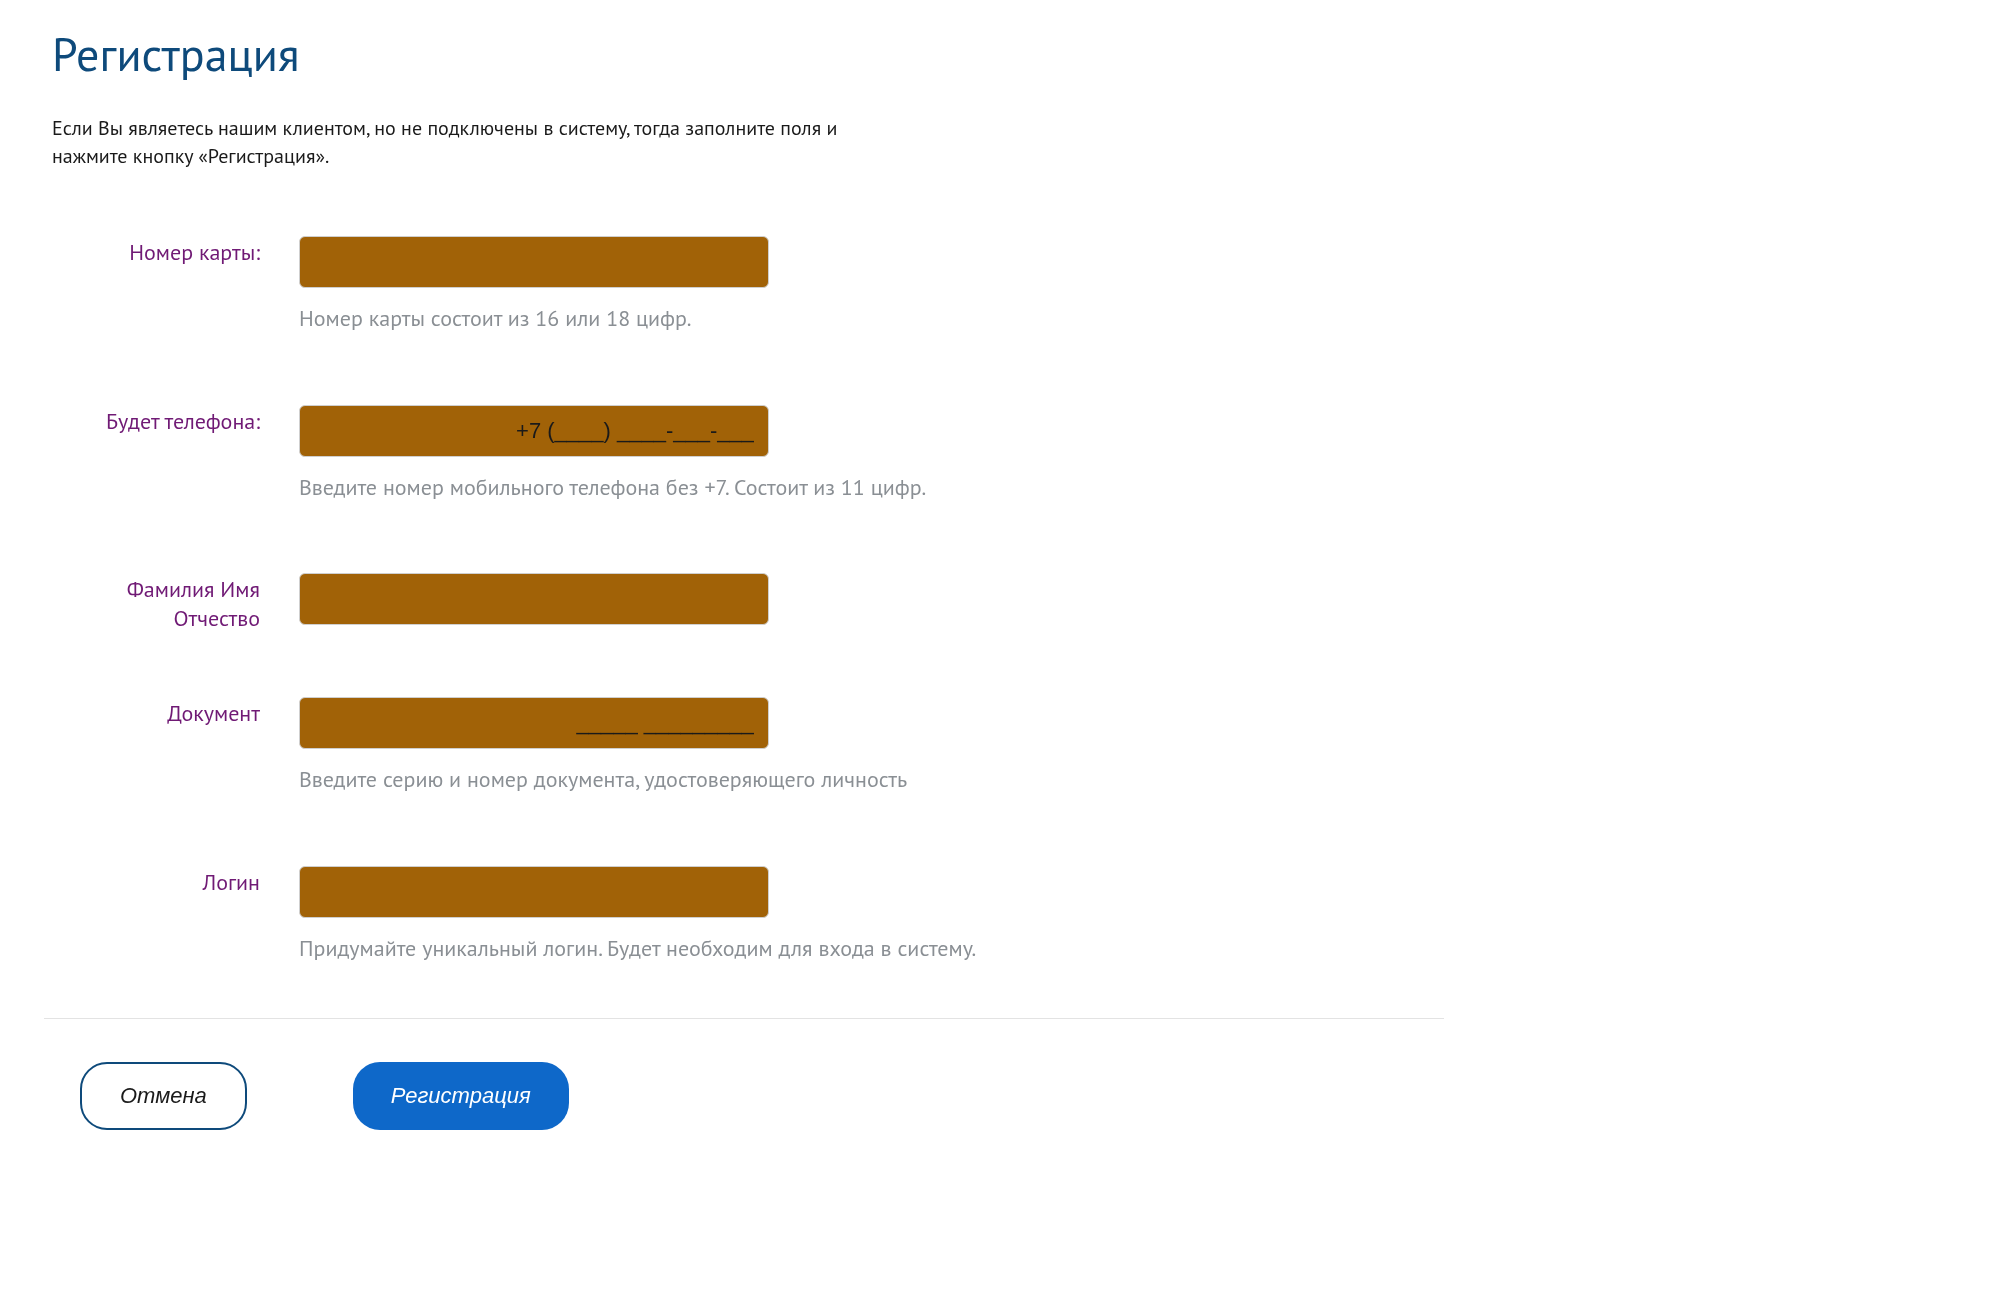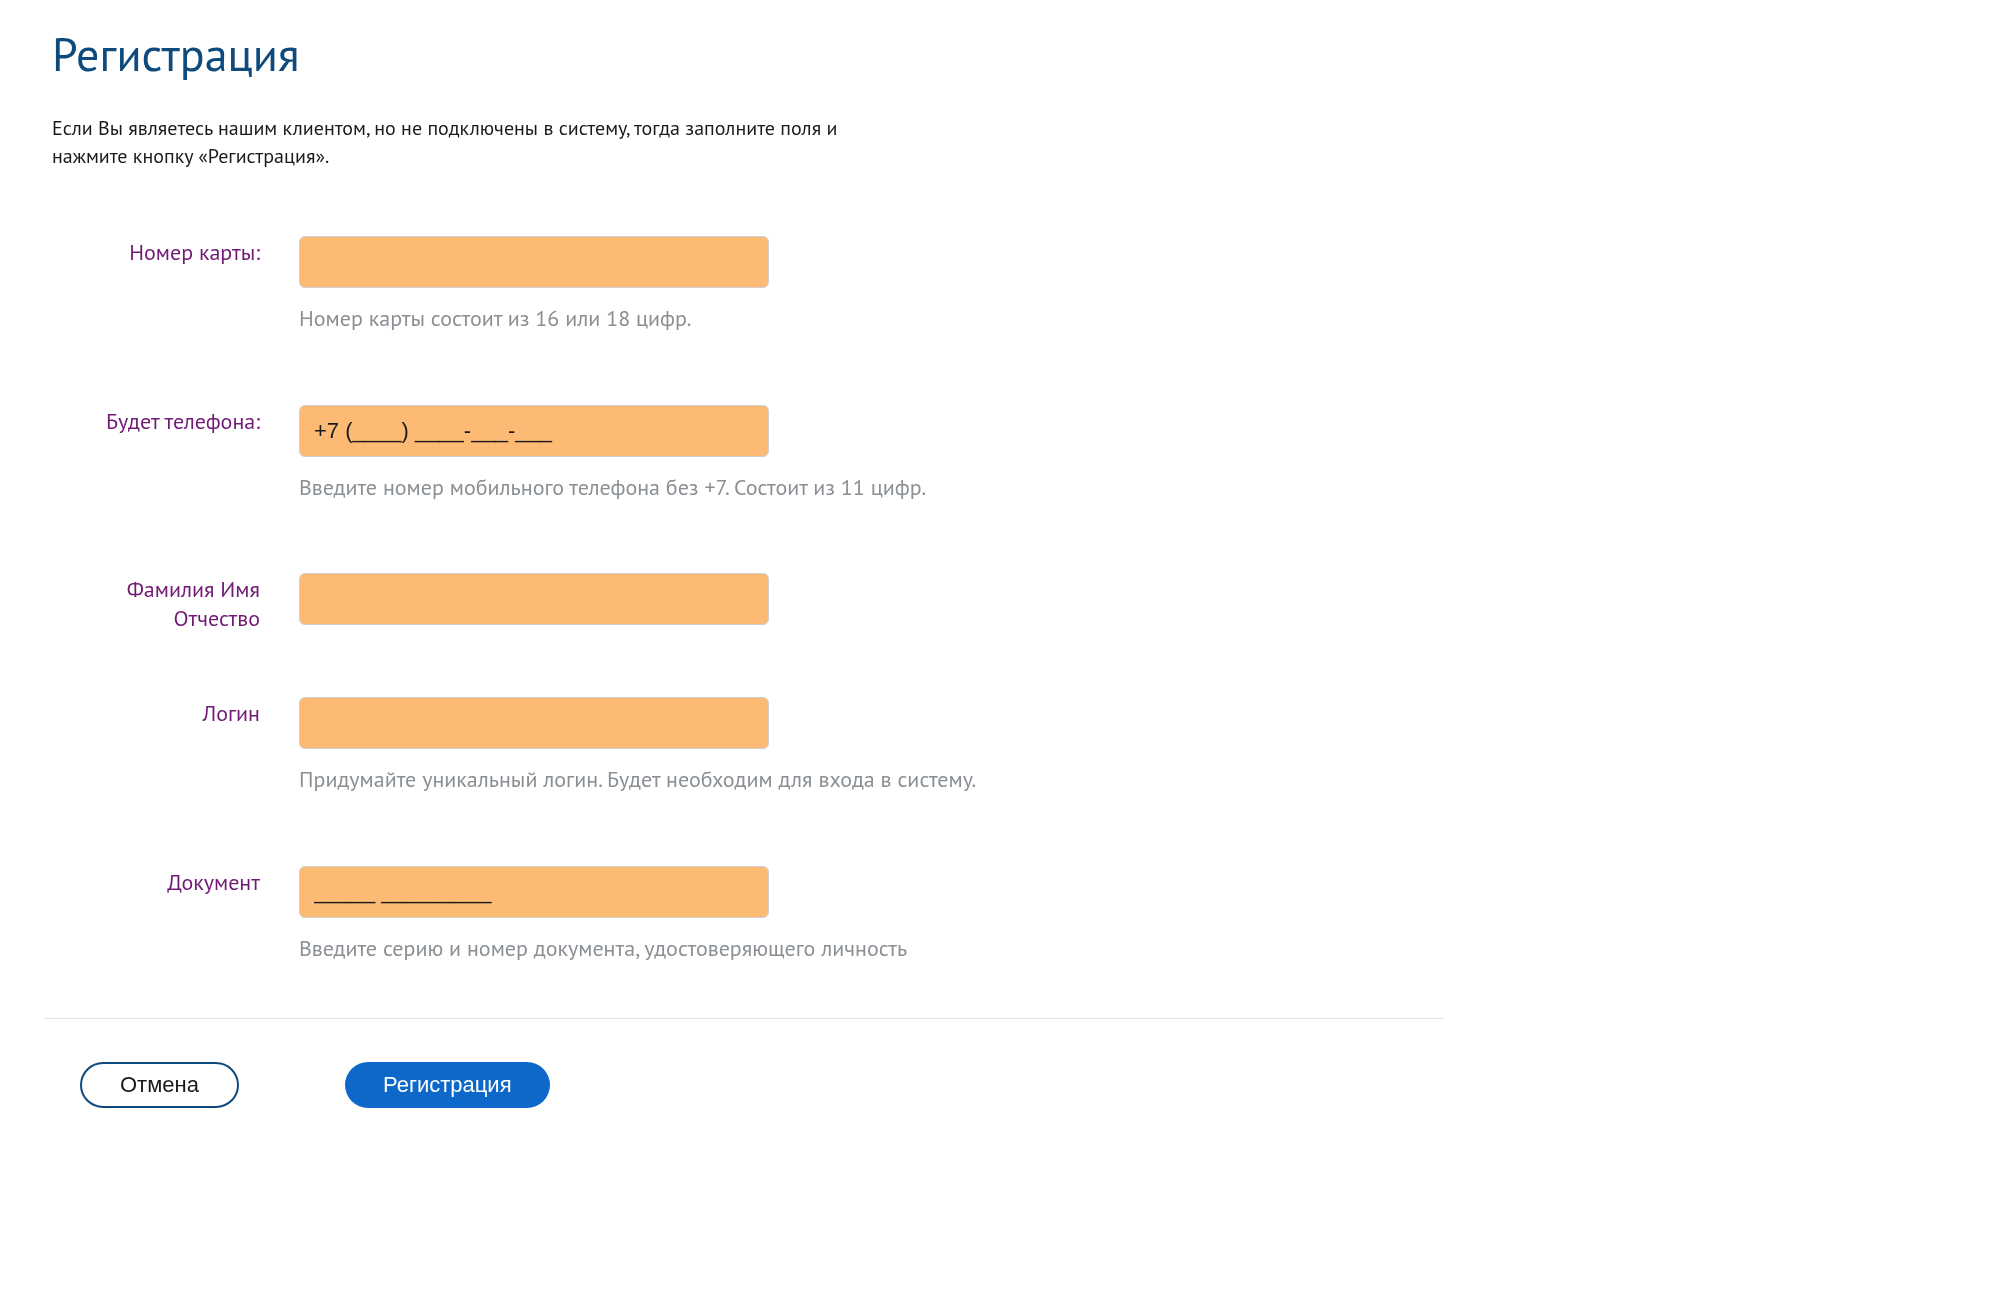--- a/index.html
+++ b/index.html
@@ -45,53 +45,55 @@
       flex-shrink: 0;
     }
     .form-field-wrap {
       flex: 1;
     }
     .form-input {
       width: 470px;
       height: 52px;
       border: 1px solid #cfcfcf;
       border-radius: 6px;
-      background: #fdba74;
+      background: #a16207;
       font-size: 22px;
       padding: 0 14px;
       color: #1a1a1a;
       outline: none;
+      text-align: right;
     }
     .form-hint {
       color: #8a8f94;
       font-size: 22px;
       margin-top: 8px;
       line-height: 1.3;
     }
     .divider {
       border: none;
       border-top: 1px solid #e3e3e3;
       margin: 30px 0 35px 0;
     }
     .button-row {
       display: flex;
       gap: 90px;
       padding-left: 20px;
     }
     .btn {
-      height: 46px;
+      height: 68px;
       border-radius: 27px;
       font-size: 22px;
       padding: 0 38px;
       cursor: pointer;
       border: none;
       outline: none;
       display: inline-flex;
       align-items: center;
       justify-content: center;
+      font-style: italic;
     }
     .btn-outline {
       background: #fff;
       color: #1a1a1a;
       border: 2px solid #0e4a7b;
       min-width: 150px;
     }
     .btn-primary {
       background: #0e68c9;
       color: #fff;
@@ -123,32 +125,32 @@
   </div>
 
   <div class="form-row">
     <div class="form-label">Фамилия Имя Отчество</div>
     <div class="form-field-wrap">
       <input type="text" class="form-input" value="" style="">
     </div>
   </div>
 
   <div class="form-row">
+    <div class="form-label">Документ</div>
+    <div class="form-field-wrap">
+      <input type="text" class="form-input" value="_____ _________" style="">
+      <div class="form-hint">Введите серию и номер документа, удостоверяющего личность</div>
+    </div>
+  </div>
+
+  <div class="form-row">
     <div class="form-label">Логин</div>
     <div class="form-field-wrap">
       <input type="text" class="form-input" value="" style="">
       <div class="form-hint">Придумайте уникальный логин. Будет необходим для входа в систему.</div>
-    </div>
-  </div>
-
-  <div class="form-row">
-    <div class="form-label">Документ</div>
-    <div class="form-field-wrap">
-      <input type="text" class="form-input" value="_____ _________" style="">
-      <div class="form-hint">Введите серию и номер документа, удостоверяющего личность</div>
     </div>
   </div>
 
   <hr class="divider">
 
   <div class="button-row">
     <button class="btn btn-outline">Отмена</button>
     <button class="btn btn-primary">Регистрация</button>
   </div>
 </div>

